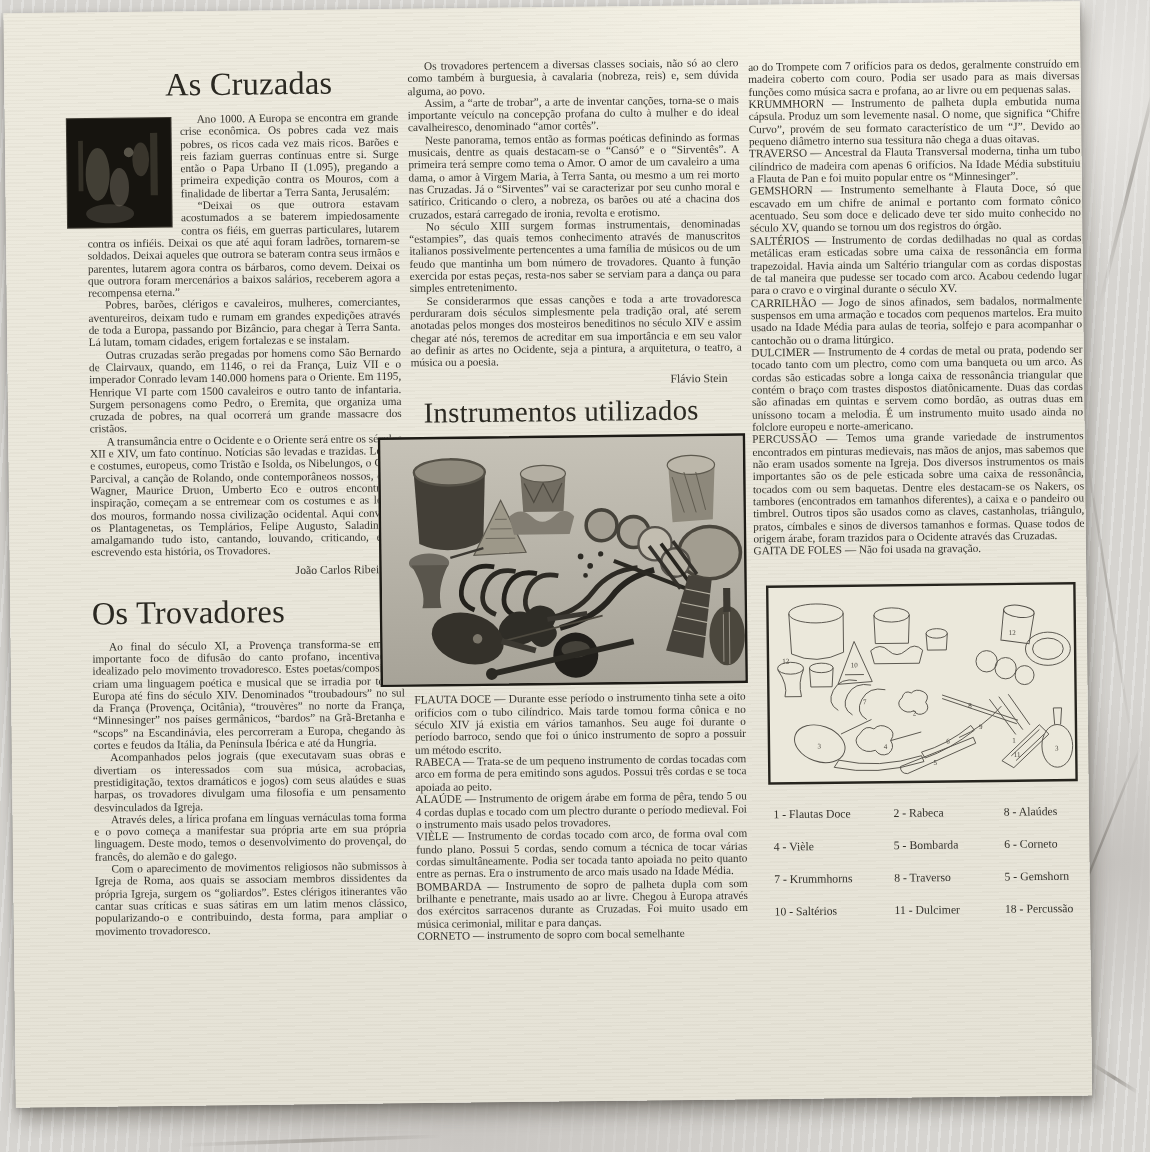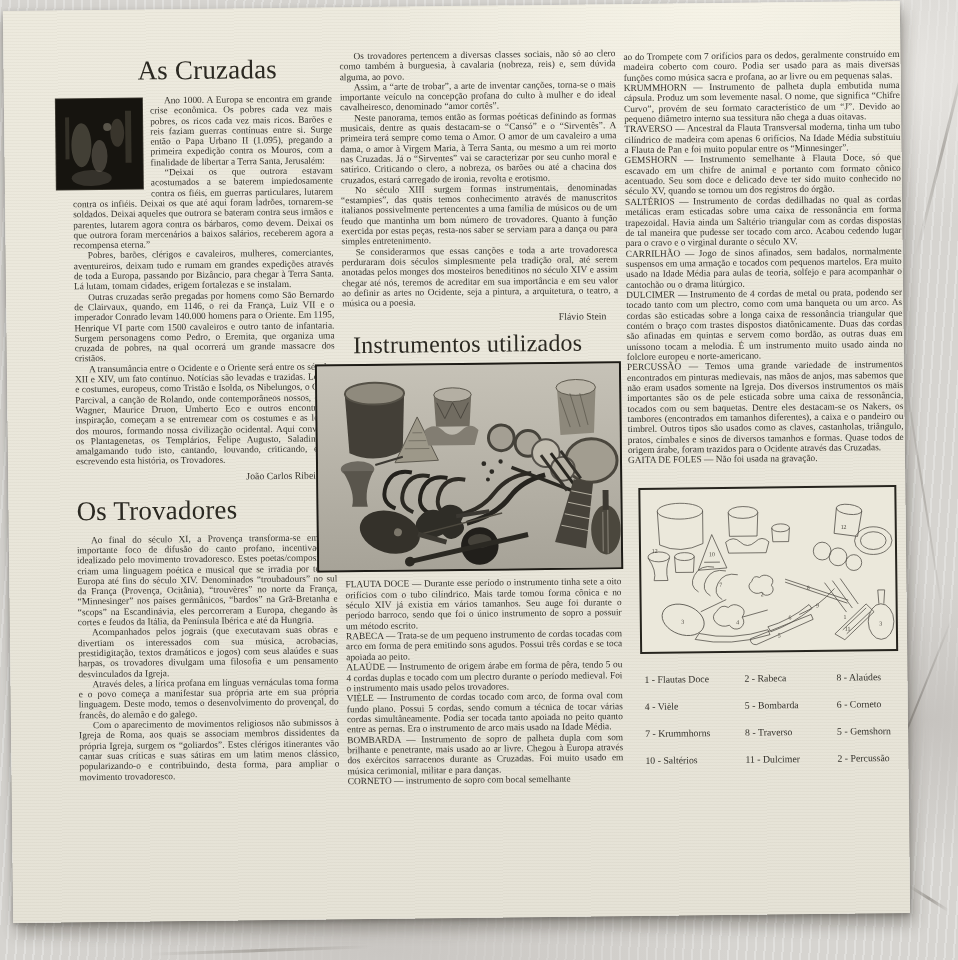--- a/index.html
+++ b/index.html
@@ -286,18 +286,18 @@
         <span>2 - Rabeca</span>
         <span>8 - Alaúdes</span>
         <span>4 - Vièle</span>
         <span>5 - Bombarda</span>
         <span>6 - Corneto</span>
         <span>7 - Krummhorns</span>
         <span>8 - Traverso</span>
         <span>5 - Gemshorn</span>
         <span>10 - Saltérios</span>
         <span>11 - Dulcimer</span>
-        <span>2 - Percussão</span>
+        <span>18 - Percussão</span>
       </div>
     </div>
 
   </div>
 </div>
 
 </body></html>

